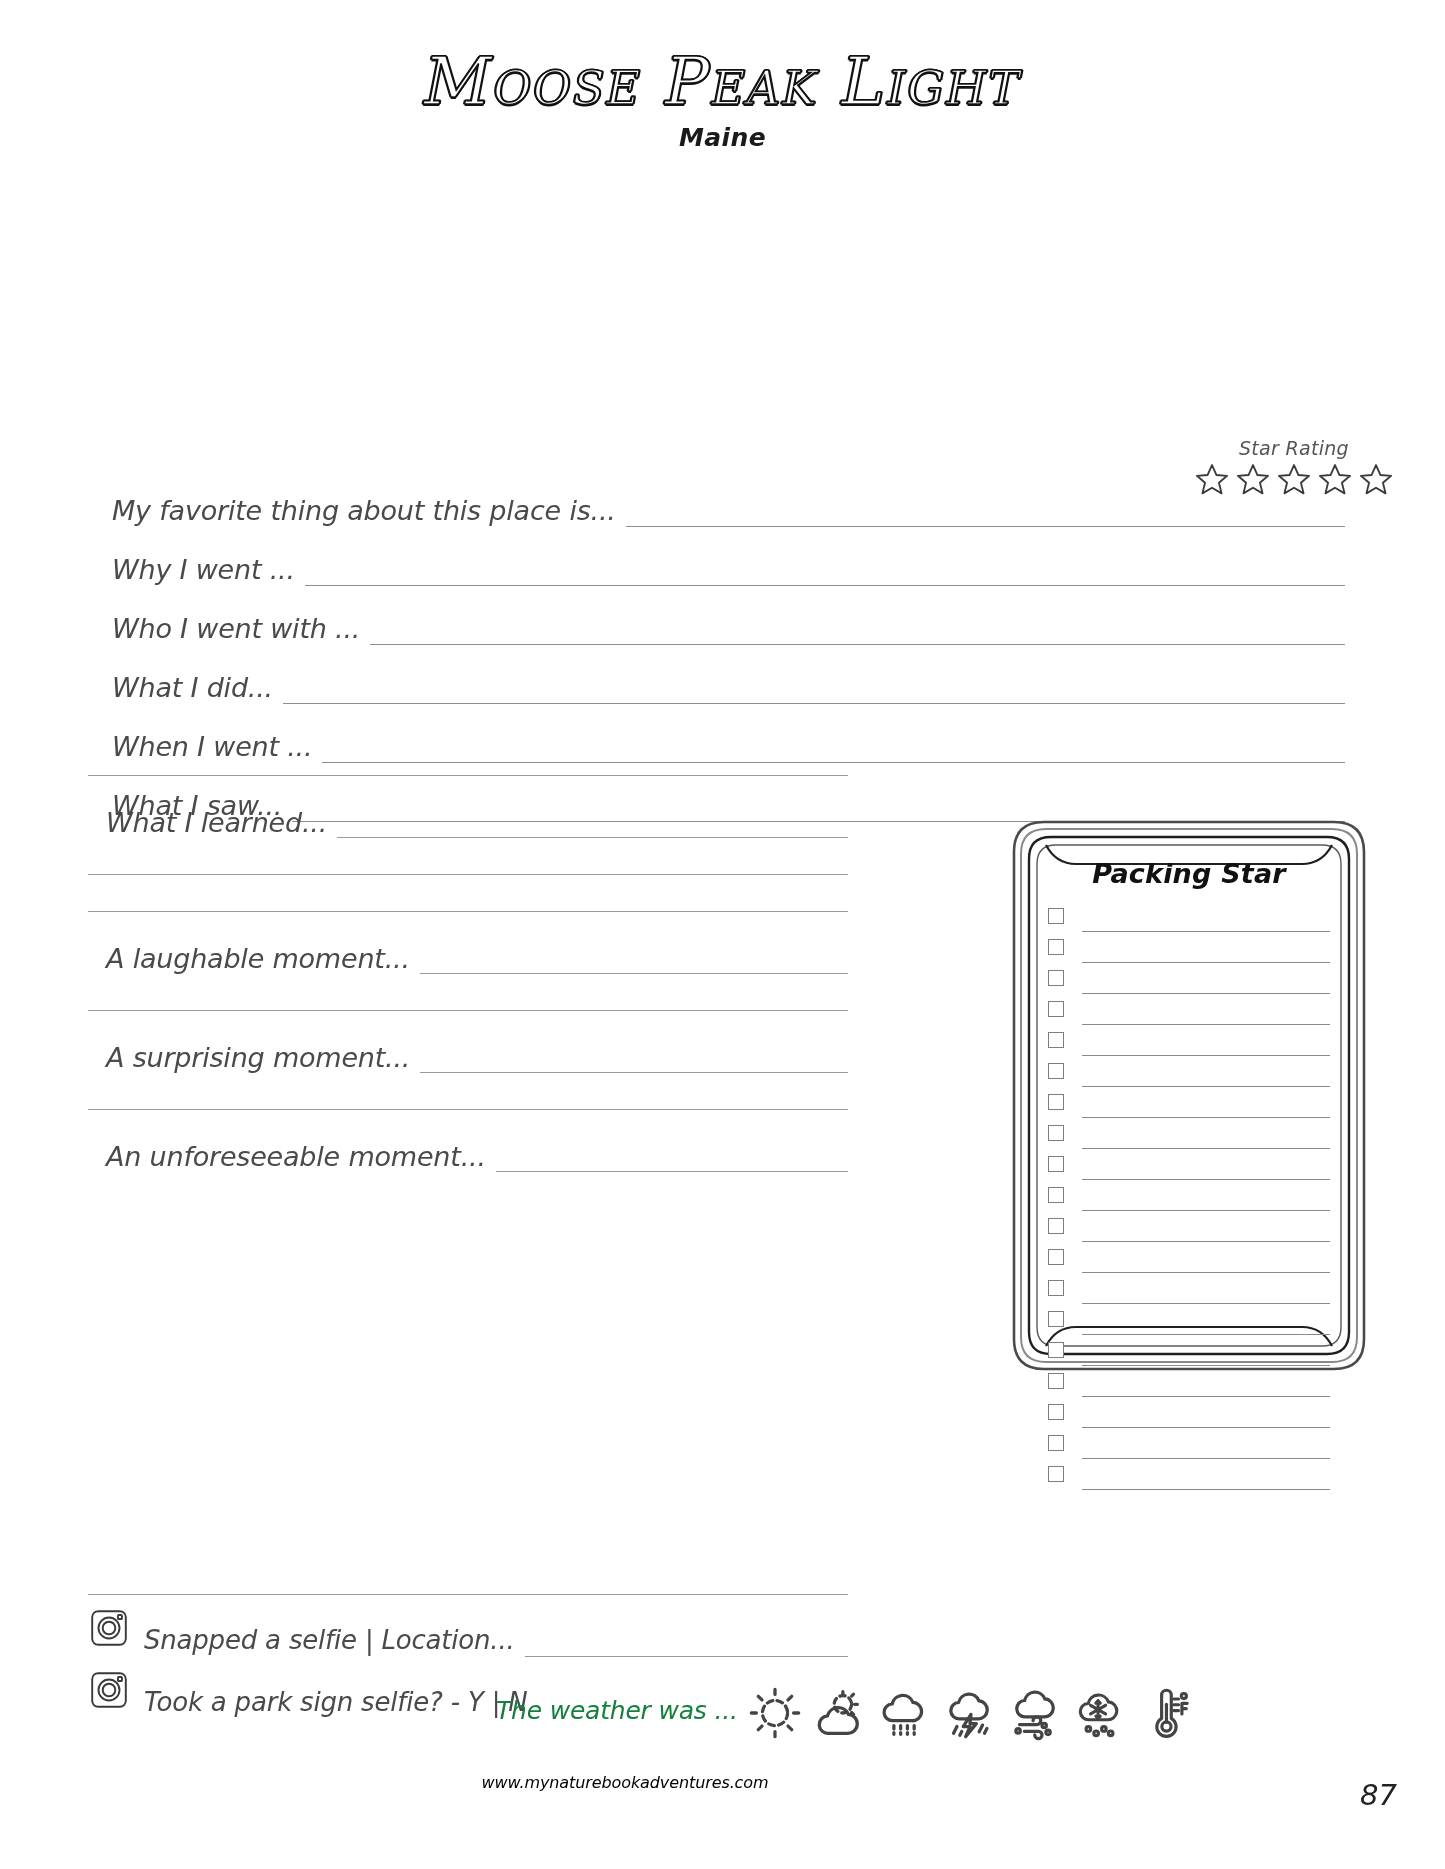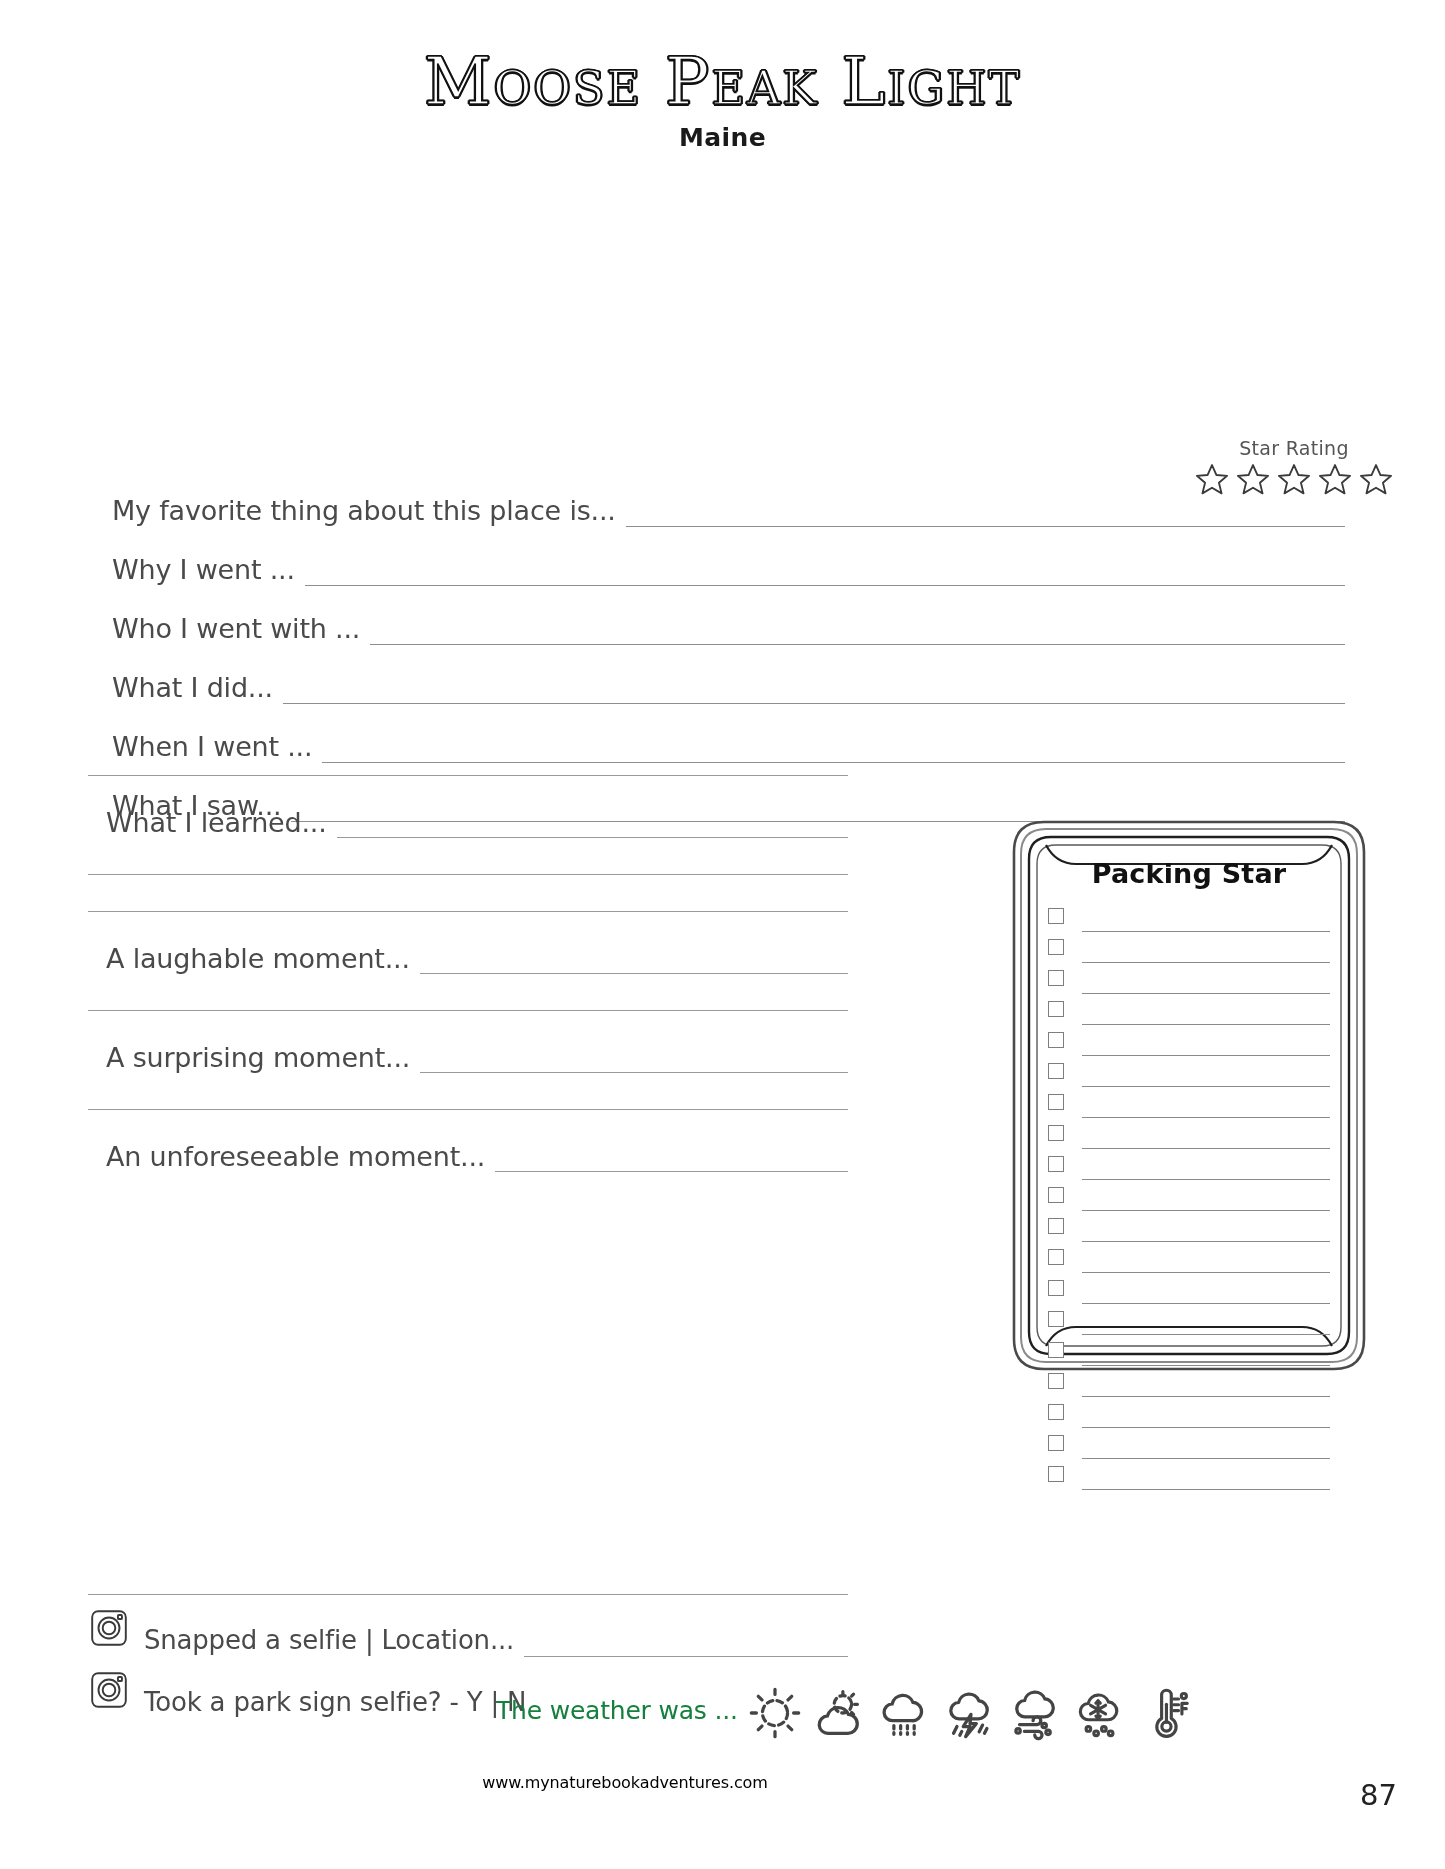--- a/index.html
+++ b/index.html
@@ -15,20 +15,21 @@
     color: #3a3a3a;
     position: relative;
     overflow: hidden;
   }
 
   .page {
     position: relative;
     width: 1445px;
     height: 1869px;
     background: #fff;
+    font-style: italic;
   }
 
   
   .header {
     position: absolute;
     top: 46px;
     left: 0;
     width: 1445px;
     text-align: center;
   }

